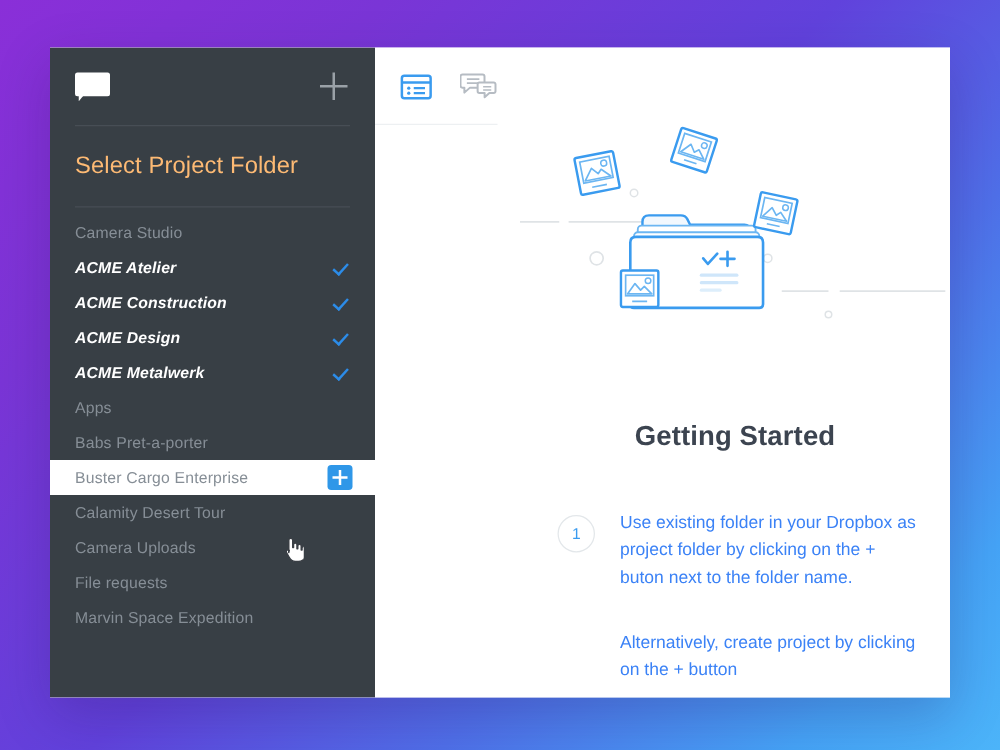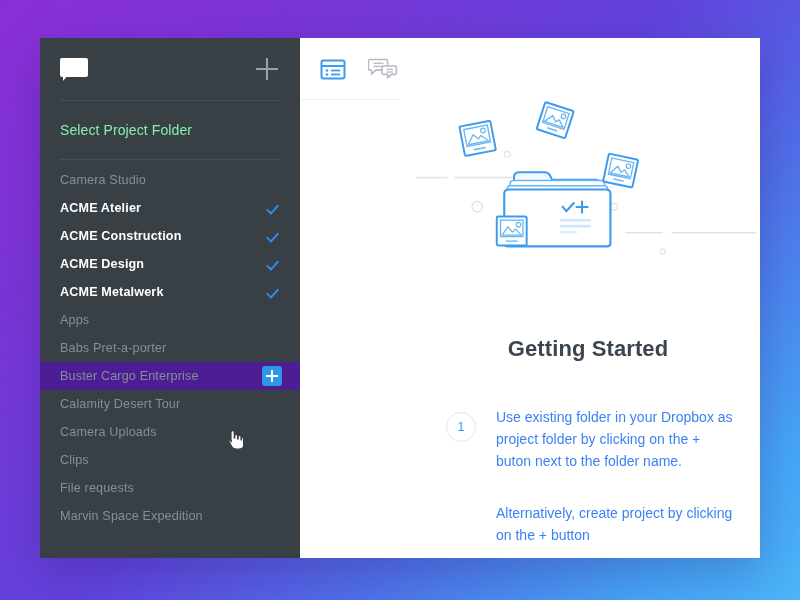--- a/index.html
+++ b/index.html
@@ -54,38 +54,38 @@
     content: ""; position: absolute; background: #9aa1a7;
   }
   .plus-btn::before { left: 0; top: 10px; width: 22px; height: 2px; }
   .plus-btn::after  { top: 0; left: 10px; height: 22px; width: 2px; }
 
   .sb-divider {
     height: 1px; background: #474e55;
     margin: 0 20px;
   }
   .sb-title {
-    color: #86efac; font-size: 14px; font-weight: 400;
+    color: #fdba74; font-size: 19px; font-weight: 400;
     padding: 21px 10px 21px 20px;
     letter-spacing: .1px;
   }
 
   .sb-list { padding-top: 6px; }
   .sb-row {
     height: 28px;
     display: flex; align-items: center;
     padding: 0 18px 0 20px;
     font-size: 12.6px;
     color: #868e96;
     letter-spacing: .15px;
     position: relative;
     cursor: pointer;
   }
-  .sb-row.selected { color: #ffffff; font-weight: bold; }
-  .sb-row.hovered  { background: #4c1d95; }
+  .sb-row.selected { color: #ffffff; font-weight: bold; font-style: italic; }
+  .sb-row.hovered  { background: #ffffff; }
   .sb-row .label { flex: 1 1 auto; white-space: nowrap; }
   .check {
     width: 14px; height: 14px; position: relative; flex: 0 0 auto;
   }
   .check::before {
     content: ""; position: absolute;
     left: 1px; top: 1px;
     width: 5px; height: 10px;
     border: solid #2c8ce8;
     border-width: 0 2px 2px 0;
@@ -195,23 +195,20 @@
       </div>
       <div class="sb-row hovered">
         <span class="label">Buster Cargo Enterprise</span>
         <span class="row-add"></span>
       </div>
       <div class="sb-row">
         <span class="label">Calamity Desert Tour</span>
       </div>
       <div class="sb-row">
         <span class="label">Camera Uploads</span>
-      </div>
-      <div class="sb-row">
-        <span class="label">Clips</span>
       </div>
       <div class="sb-row">
         <span class="label">File requests</span>
       </div>
       <div class="sb-row">
         <span class="label">Marvin Space Expedition</span>
       </div>
     </div>
   </div>
 

